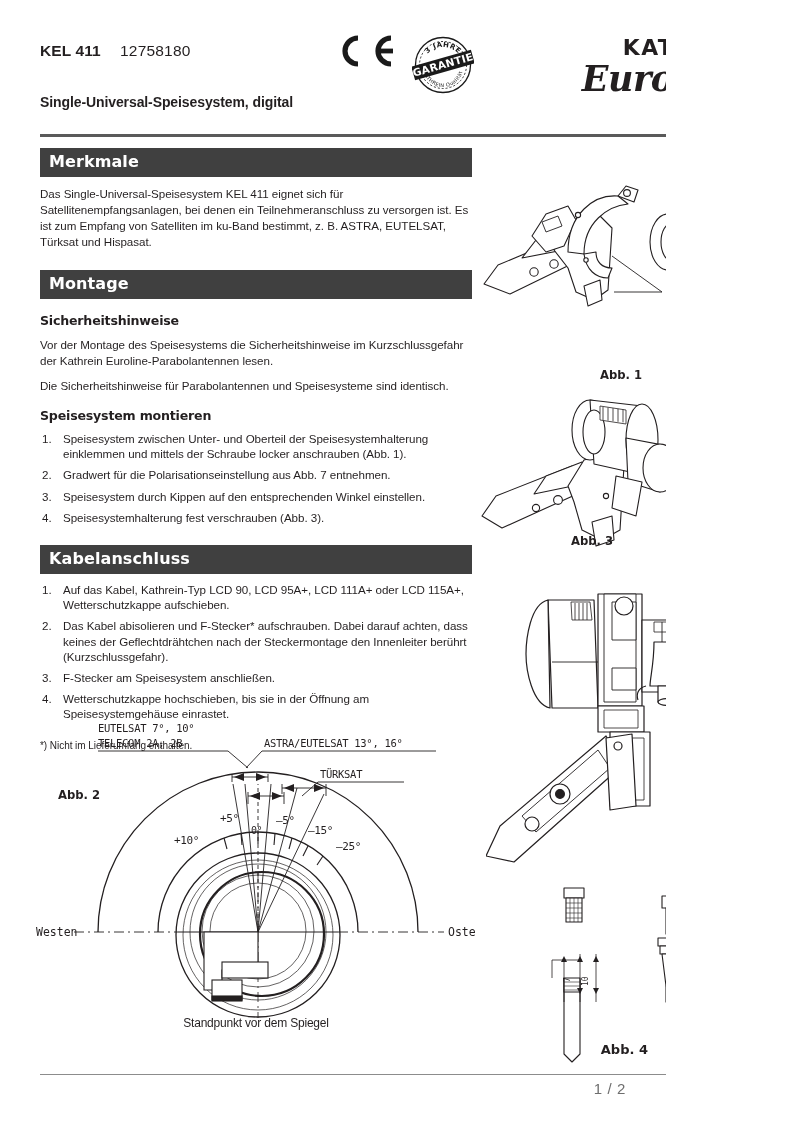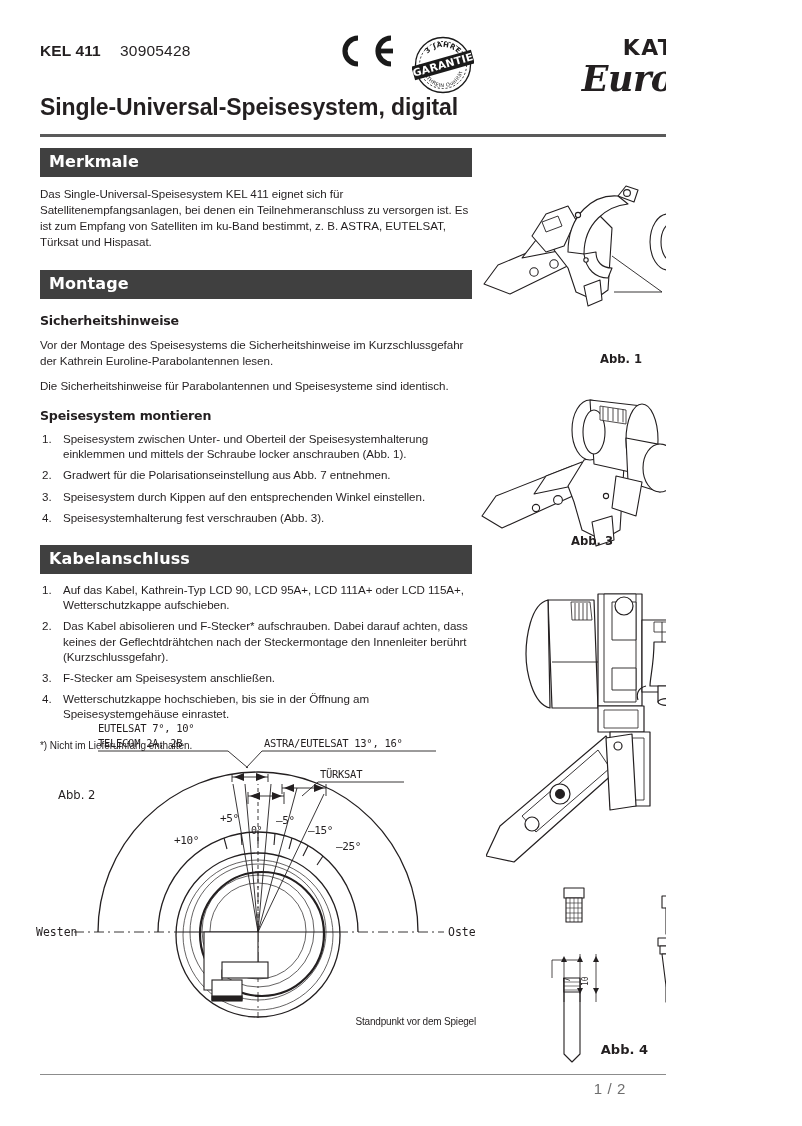--- a/index.html
+++ b/index.html
@@ -88,21 +88,21 @@
   .brand-reg {
     position: absolute;
     right: 0px;
     top: 26px;
     font-size: 11px;
   }
   .hdr-title {
     position: absolute;
     left: 0;
     top: 56px;
-    font-size: 23px;
+    font-size: 14px;
     font-weight: bold;
     letter-spacing: -0.1px;
   }
   #header-rule {
     position: absolute;
     left: 40px;
     top: 134px;
     width: 722px;
     height: 3px;
     background: #5a5a5a;
@@ -168,49 +168,50 @@
 
   
   .fig {
     position: absolute;
   }
   .fig-cap {
     font-size: 11.6px;
     font-weight: bold;
     text-align: center;
     font-family: "DejaVu Sans", sans-serif;
+    margin-top: 16px;
   }
   #fig1 { left: 476px; top: 172px; width: 290px; }
   #fig3 { left: 476px; top: 390px; width: 290px; }
   #fig-mid { left: 486px; top: 580px; width: 280px; }
   #fig4 { left: 530px; top: 882px; width: 240px; }
 
   
   #fig2 {
     position: absolute;
     left: 36px;
     top: 722px;
     width: 440px;
     height: 330px;
   }
   .fig2-cap {
     position: absolute;
     left: 22px;
     top: 66px;
     font-size: 11.6px;
-    font-weight: normal;
+    font-weight: bold;
     font-family: "DejaVu Sans", sans-serif;
   }
   .fig2-title {
     position: absolute;
     left: 0;
     top: 294px;
     width: 440px;
-    text-align: right;
-    font-size: 10px;
+    text-align: center;
+    font-size: 12px;
     letter-spacing: -0.2px;
   }
 
   
   #footer-rule {
     position: absolute;
     left: 40px;
     top: 1074px;
     width: 722px;
     height: 1px;
@@ -227,21 +228,21 @@
   svg { display: block; }
 </style>
 </head>
 <body>
 
 <div id="page">
 
   <div id="header">
 
     <div class="hdr-model">KEL 411</div>
-    <div class="hdr-code">30905428</div>
+    <div class="hdr-code">12758180</div>
 
     <div class="ce-mark">
       <svg viewBox="0 0 64 34" width="64" height="34" aria-hidden="true">
         <path d="M22 4 A13 13 0 1 0 22 30" fill="none" stroke="#1a1a1a" stroke-width="5.2"></path>
         <path d="M55 4 A13 13 0 1 0 55 30" fill="none" stroke="#1a1a1a" stroke-width="5.2"></path>
         <rect x="44" y="14.6" width="13" height="4.8" fill="#1a1a1a"></rect>
       </svg>
     </div>
 
     <div class="seal">

